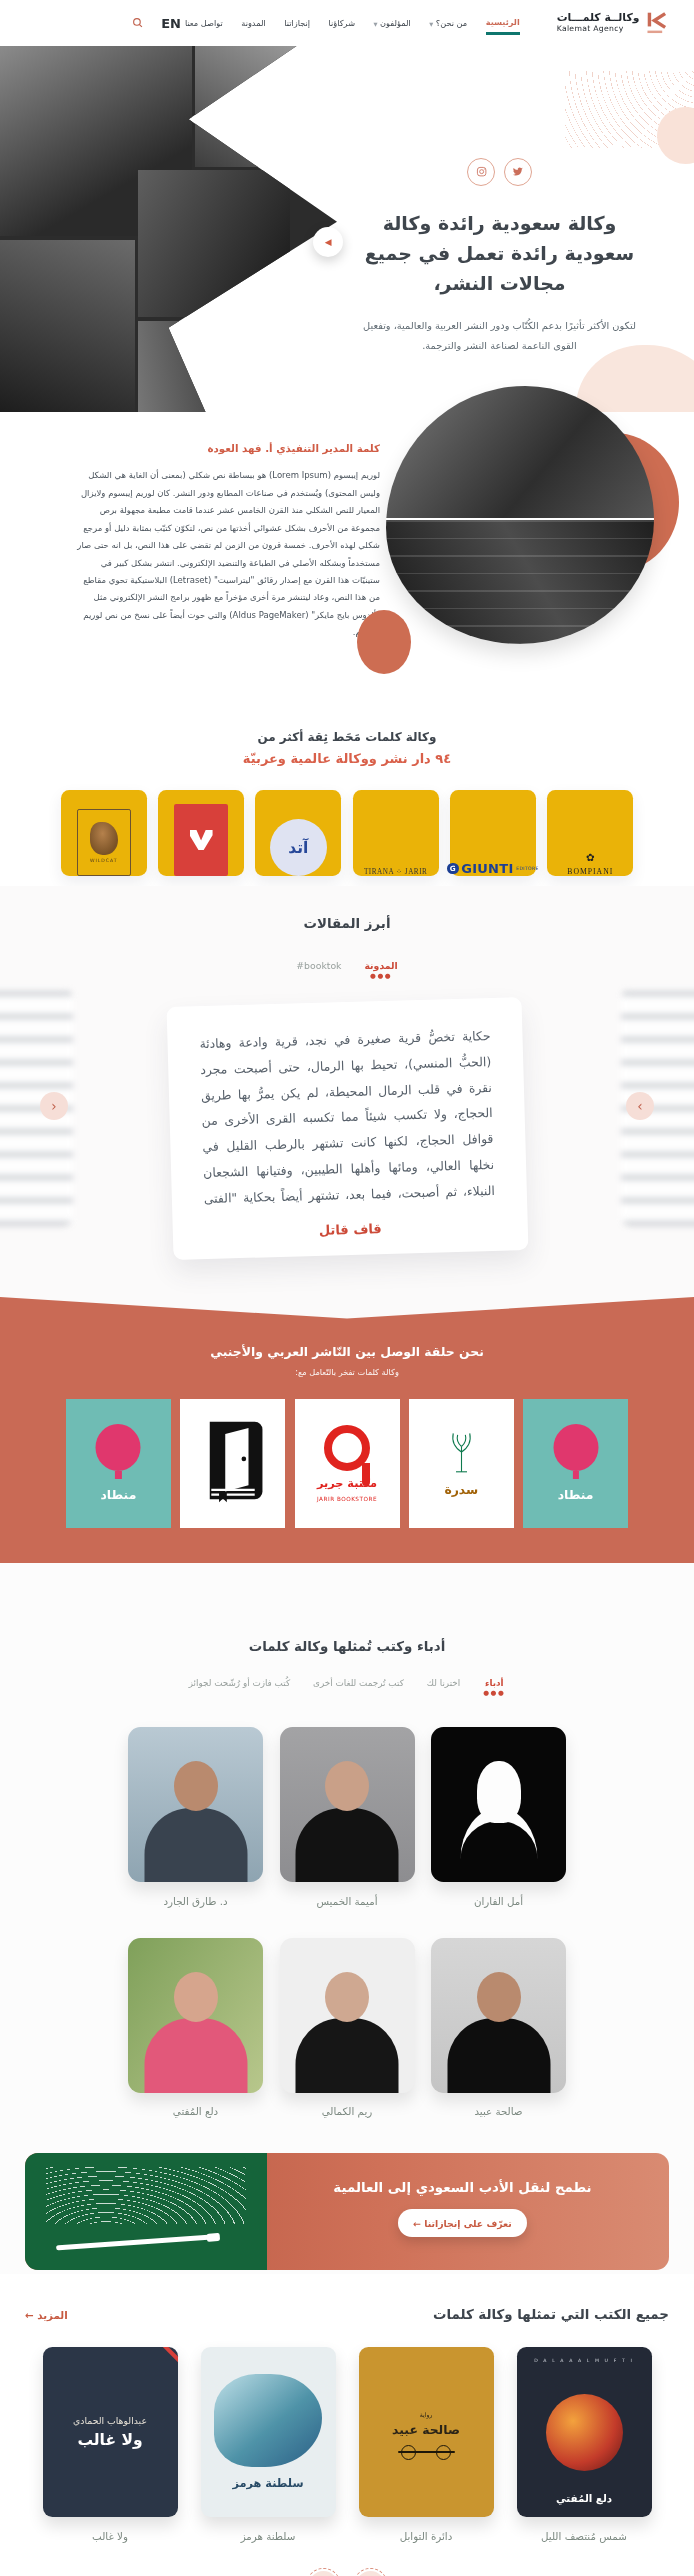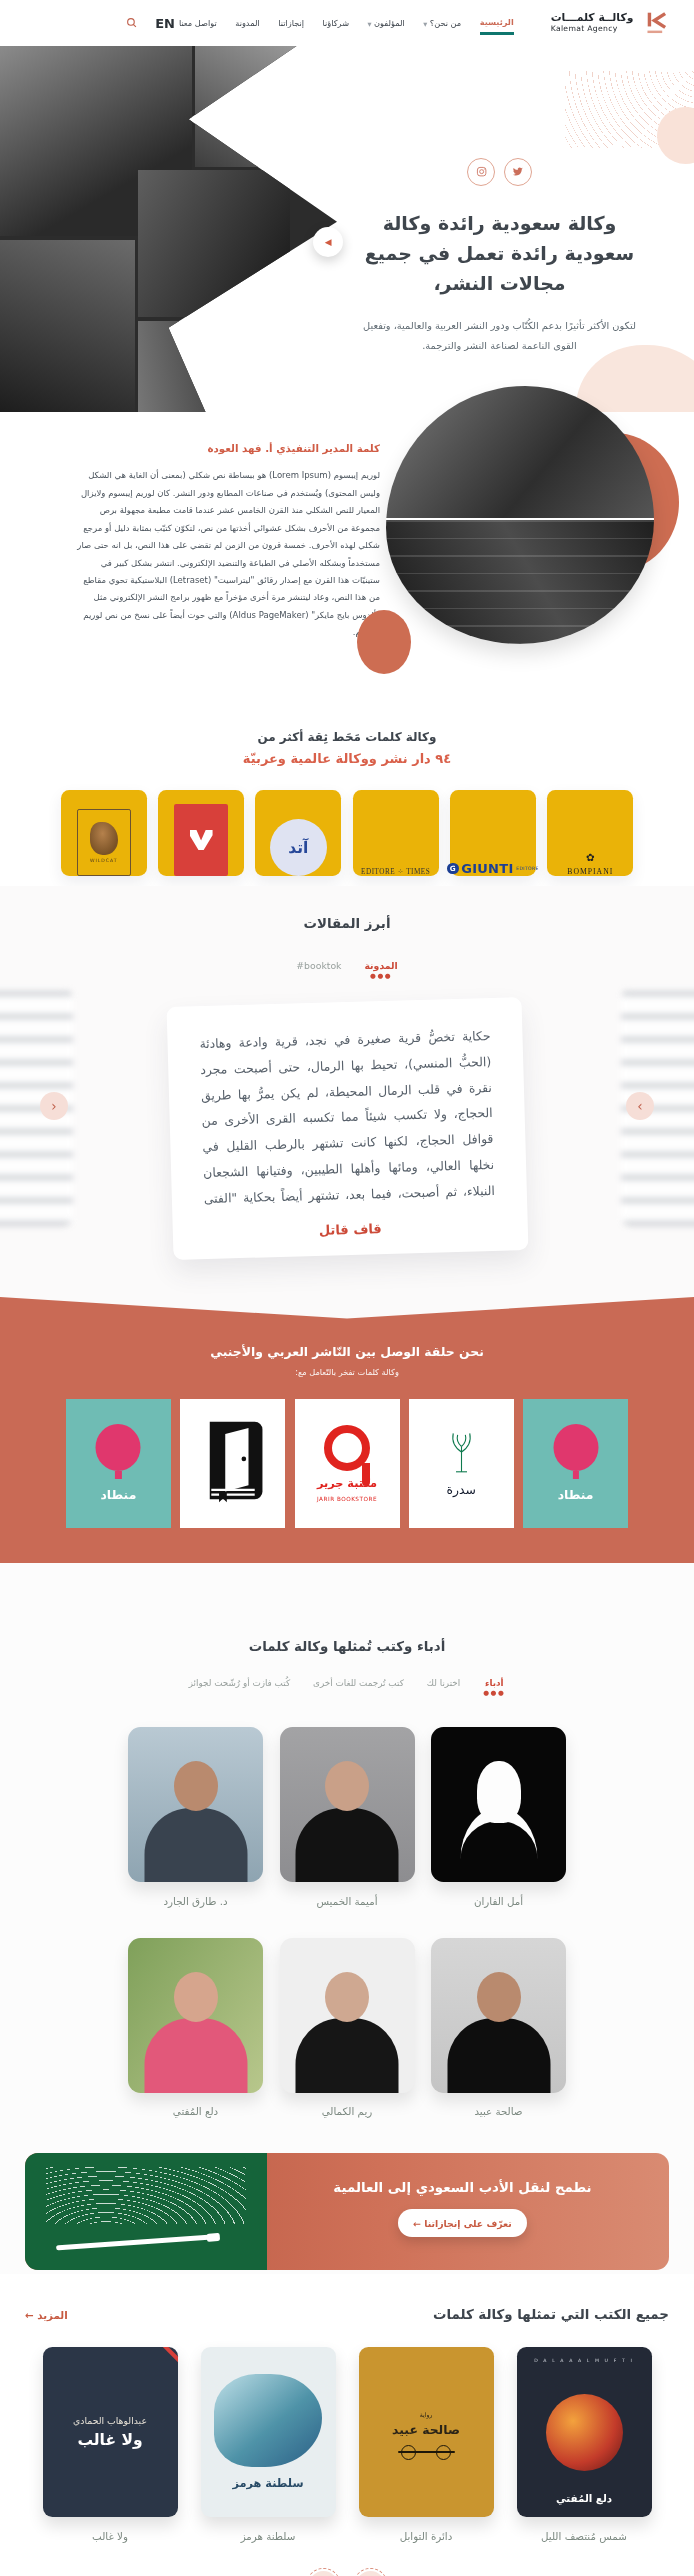--- a/index.html
+++ b/index.html
@@ -5,21 +5,21 @@
   *{box-sizing:border-box;margin:0;padding:0}
   html,body{margin:0;padding:0}
   body{width:694px;font-family:"DejaVu Sans","Liberation Sans",sans-serif;direction:rtl;background:#fff;color:#3d444c}
   .page{width:694px;height:3729px;overflow:hidden;position:relative;background:#fff}
   .wrap{width:644px;margin:0 auto;position:relative}
   .ltr{direction:ltr;unicode-bidi:embed}
   a{text-decoration:none;color:inherit;cursor:pointer}
 
   
   header{height:46px;display:flex;align-items:center;padding:0 26px;background:#fff;position:relative;z-index:5}
-  .logo{display:flex;align-items:center;gap:13px}
+  .logo{display:flex;align-items:center;gap:7px}
   .logo svg{display:block}
   .logo-txt{display:flex;flex-direction:column;line-height:1.15}
   .logo-ar{font-weight:bold;font-size:10.8px;color:#23282e}
   .logo-en{font-size:7.7px;color:#23282e;letter-spacing:0.3px}
   nav{display:flex;align-items:center;gap:18.5px;margin-right:37px;font-size:8.2px;color:#3d444c}
   nav .item{display:flex;align-items:center;gap:2.6px;white-space:nowrap}
   nav .caret{font-size:5.2px;color:#9aa1a8;transform:translateY(0.5px)}
   nav .active{color:#cb6a55;font-weight:bold;border-bottom:3px solid #0f766e;padding-bottom:5.2px;margin-bottom:-6.2px}
   .lang{margin-right:4px;font-weight:bold;font-size:13px;color:#2c3237}
   .search-btn{margin-right:17.5px;display:flex;align-items:center}
@@ -111,21 +111,21 @@
   .blogo{width:105px;height:129px;background:#fff;display:flex;flex-direction:column;align-items:center;justify-content:center;gap:6.2px}
   .blogo.teal{background:#6fbcb4}
   .balloon{width:47px;height:57px;position:relative}
   .balloon::before{content:"";position:absolute;left:50%;top:0;transform:translateX(-50%);width:45px;height:47px;border-radius:50%;background:#e0376d}
   .balloon::after{content:"";position:absolute;left:50%;top:47px;transform:translateX(-50%);width:6.2px;height:8.2px;background:#e0376d}
   .blogo .montad-t{color:#fff;font-weight:bold;font-size:12.4px}
   .jarir-ring{width:46px;height:46px;border:8.2px solid #e0241f;border-radius:50%;position:relative}
   .jarir-ring::after{content:"";position:absolute;right:-8.2px;top:30px;width:8.2px;height:23px;background:#e0241f;border-radius:0 0 4.1px 4.1px}
   .jarir-ar{color:#e0241f;font-weight:bold;font-size:11.3px}
   .jarir-en{color:#e0241f;font-size:5.7px;letter-spacing:0.5px}
-  .sidra-t{color:#0f172a;font-weight:normal;font-size:12.4px}
+  .sidra-t{color:#a16207;font-weight:bold;font-size:12.4px}
 
   
   .authors{height:590px;background:#fcfcfc;text-align:center}
   .authors h2{padding-top:76px;font-size:13.4px;font-weight:bold;color:#3d444c}
   .authors .tabs{margin-top:24px;font-size:8.8px}
   .arow{display:flex;justify-content:center;gap:16.5px;margin-top:31px}
   .acard{width:135px}
   .aphoto{width:135px;height:155px;border-radius:12.4px;overflow:hidden;position:relative;box-shadow:0 8.2px 15.5px rgba(0,0,0,.10)}
   .aphoto::before{content:"";position:absolute;top:22%;left:50%;transform:translateX(-50%);width:44px;height:50px;border-radius:50%;background:var(--head);z-index:2}
   .aphoto::after{content:"";position:absolute;top:52%;left:50%;transform:translateX(-50%);width:103px;height:88px;border-radius:46px 46px 0 0;background:var(--body);z-index:1}
@@ -297,21 +297,21 @@
         <span class="l-bompiani serif ltr">BOMPIANI</span>
       </div>
       <div class="plogo">
         <span class="l-giunti">
           <span class="g">G</span>
           <b>GIUNTI</b>
           <span>EDITORE</span>
         </span>
       </div>
       <div class="plogo">
-        <span class="l-tirana serif ltr">EDITORE ⁘ TIMES</span>
+        <span class="l-tirana serif ltr">TIRANA ⁘ JARIR</span>
       </div>
       <div class="plogo">
         <span class="l-blue">آتد</span>
       </div>
       <div class="plogo">
         <span class="l-red">
             <span class="vmark"></span>
           </span>
       </div>
       <div class="plogo">

